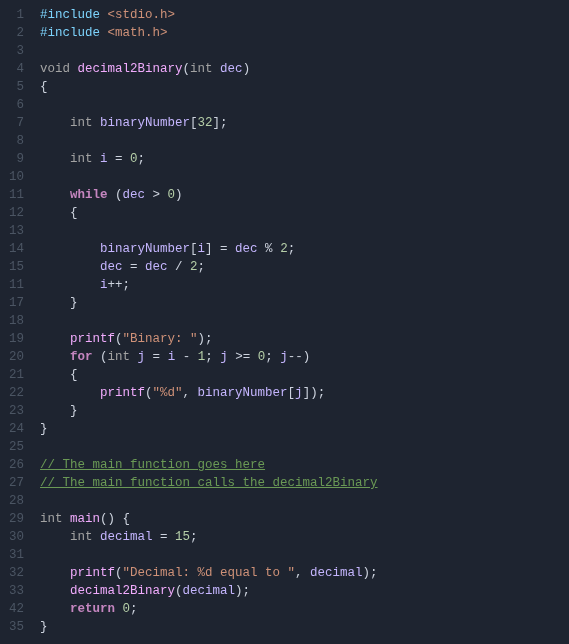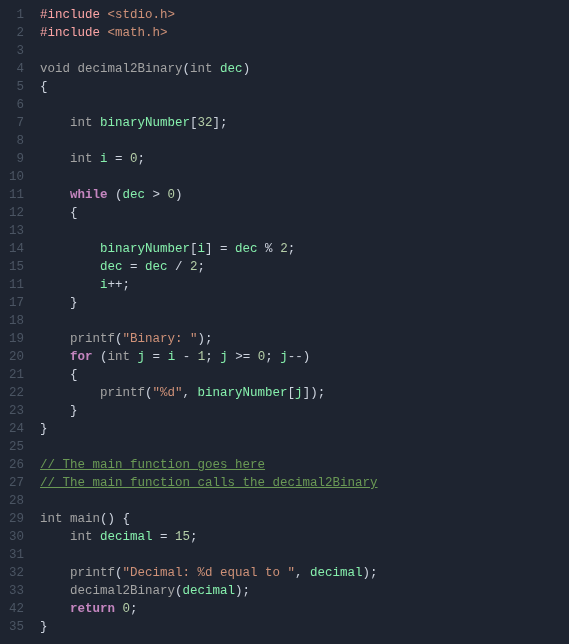--- a/index.html
+++ b/index.html
@@ -25,26 +25,26 @@
     width: 34px;
     flex-shrink: 0;
   }
   .gutter div { height: 18px; }
   .code {
     padding: 6px 0 0 6px;
     color: #cdd3de;
     white-space: pre;
   }
   .code div { height: 18px; }
-  .tok-preproc { color: #fca5a5; }
+  .tok-preproc { color: #7dd3fc; }
   .tok-include-path { color: #ce9178; }
   .tok-control { color: #c586c0; font-weight: bold; }
   .tok-type { color: #a3a3a3; }
-  .tok-func { color: #a3a3a3; }
-  .tok-var { color: #86efac; text-align: center; }
+  .tok-func { color: #f0abfc; }
+  .tok-var { color: #c4b5fd; text-align: center; }
   .tok-num { color: #b5cea8; }
   .tok-str { color: #ce9178; }
   .tok-op { color: #cdd3de; }
   .tok-punc { color: #cdd3de; }
   .tok-comment { color: #6a9955; text-decoration: underline; }
 </style>
 </head>
 <body>
 
 <div class="editor">

